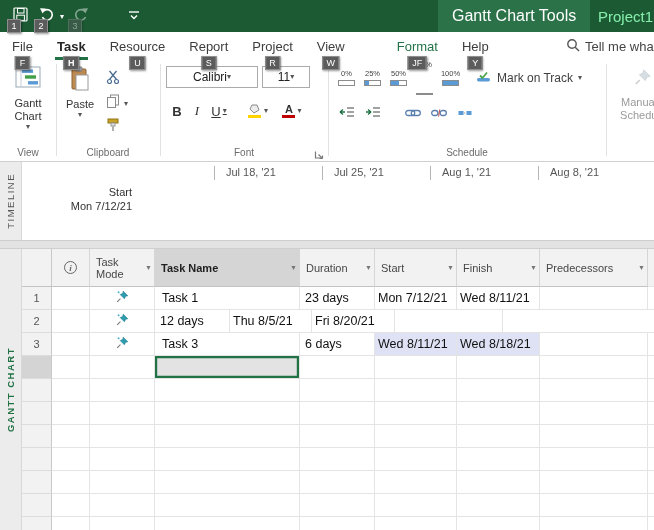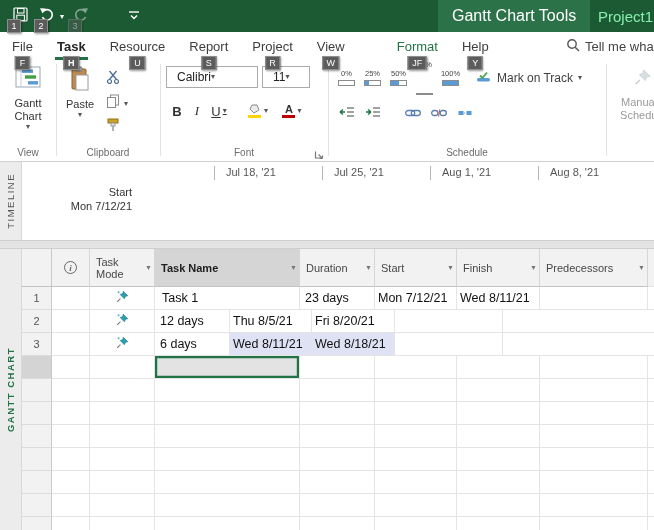--- a/index.html
+++ b/index.html
@@ -33,21 +33,21 @@
 
   
   .ribbon { position:absolute; left:0; top:60px; width:654px; height:102px; background:#fff; border-bottom:1px solid #d0d0d0; }
   .gsep { position:absolute; top:4px; height:92px; width:1px; background:#e2e2e2; }
   .glabel { position:absolute; top:86px; height:13px; font-size:10px; color:#6b6b6b; text-align:center; line-height:13px; }
   .bigbtn { position:absolute; top:2px; height:82px; display:flex; flex-direction:column; align-items:center; font-size:11px; color:#333; }
   .bigbtn .t { line-height:13px; }
   .caret { font-size:8px; color:#555; line-height:8px; }
   .minibtn { position:absolute; width:22px; height:22px; display:flex; align-items:center; justify-content:center; }
   .combo { position:absolute; top:6px; height:22px; border:1px solid #ababab; background:#fff; display:flex; align-items:center;
-           font-size:12px; color:#222; padding:0 10px; justify-content:flex-start; }
+           font-size:12px; color:#222; padding:0 10px; justify-content:center; }
   .fmtbtn { position:absolute; top:40px; height:22px; display:flex; align-items:center; justify-content:center; font-size:13px; color:#333; }
   .pbtn { position:absolute; top:4px; width:25px; height:28px; display:flex; flex-direction:column; align-items:center; justify-content:center; gap:2px; }
   .pbtn .plabel { font-size:7.5px; color:#444; line-height:8px; }
   .pbar { width:17px; height:6px; border:1px solid #8c8c8c; background:#fff; }
   .pfill { display:block; height:100%; background:#5b9bd5; }
   .schbtn { position:absolute; left:476px; height:20px; display:flex; align-items:center; gap:5px; font-size:12px; color:#3f3f3f; white-space:nowrap; }
   .schbtn.disabled { color:#a0a0a0; }
   .colicon { display:flex; flex-direction:column; align-items:center; gap:1px; }
   .cbar { width:13px; height:3px; }
   .manual { position:absolute; left:612px; top:2px; width:62px; height:82px; display:flex; flex-direction:column; align-items:center; font-size:11px; color:#9a9a9a; }
@@ -514,20 +514,23 @@
       <div class="cell c-info"></div>
       <div class="cell c-mode centered">
         <span>
           <svg width="13" height="13" viewBox="0 0 13 13">
               <path d="M7.2 1.2 L11.8 5.8 L9.6 6.2 L8.4 8.8 L4.2 4.6 L6.8 3.4 Z" fill="#2e9db0" stroke="#1d7a8c" stroke-width="0.6"></path>
               <line x1="4.4" y1="8.6" x2="1.2" y2="11.8" stroke="#7f7f7f" stroke-width="1.2"></line>
               <path d="M2.6 1.2 L2.6 3.4 M1.5 2.3 L3.7 2.3" stroke="#41b0c4" stroke-width="0.8"></path>
             </svg>
         </span>
       </div>
+      <div class="cell c-name" style="padding-left:7px;">
+          <span>Task 3</span>
+        </div>
       <div class="cell c-dur">
           <span>6 days</span>
         </div>
       <div class="cell c-start hl" style="padding:0 3px;">
           <span>Wed 8/11/21</span>
         </div>
       <div class="cell c-fin hl" style="padding:0 3px;">
           <span>Wed 8/18/21</span>
         </div>
       <div class="cell c-pred"></div>

